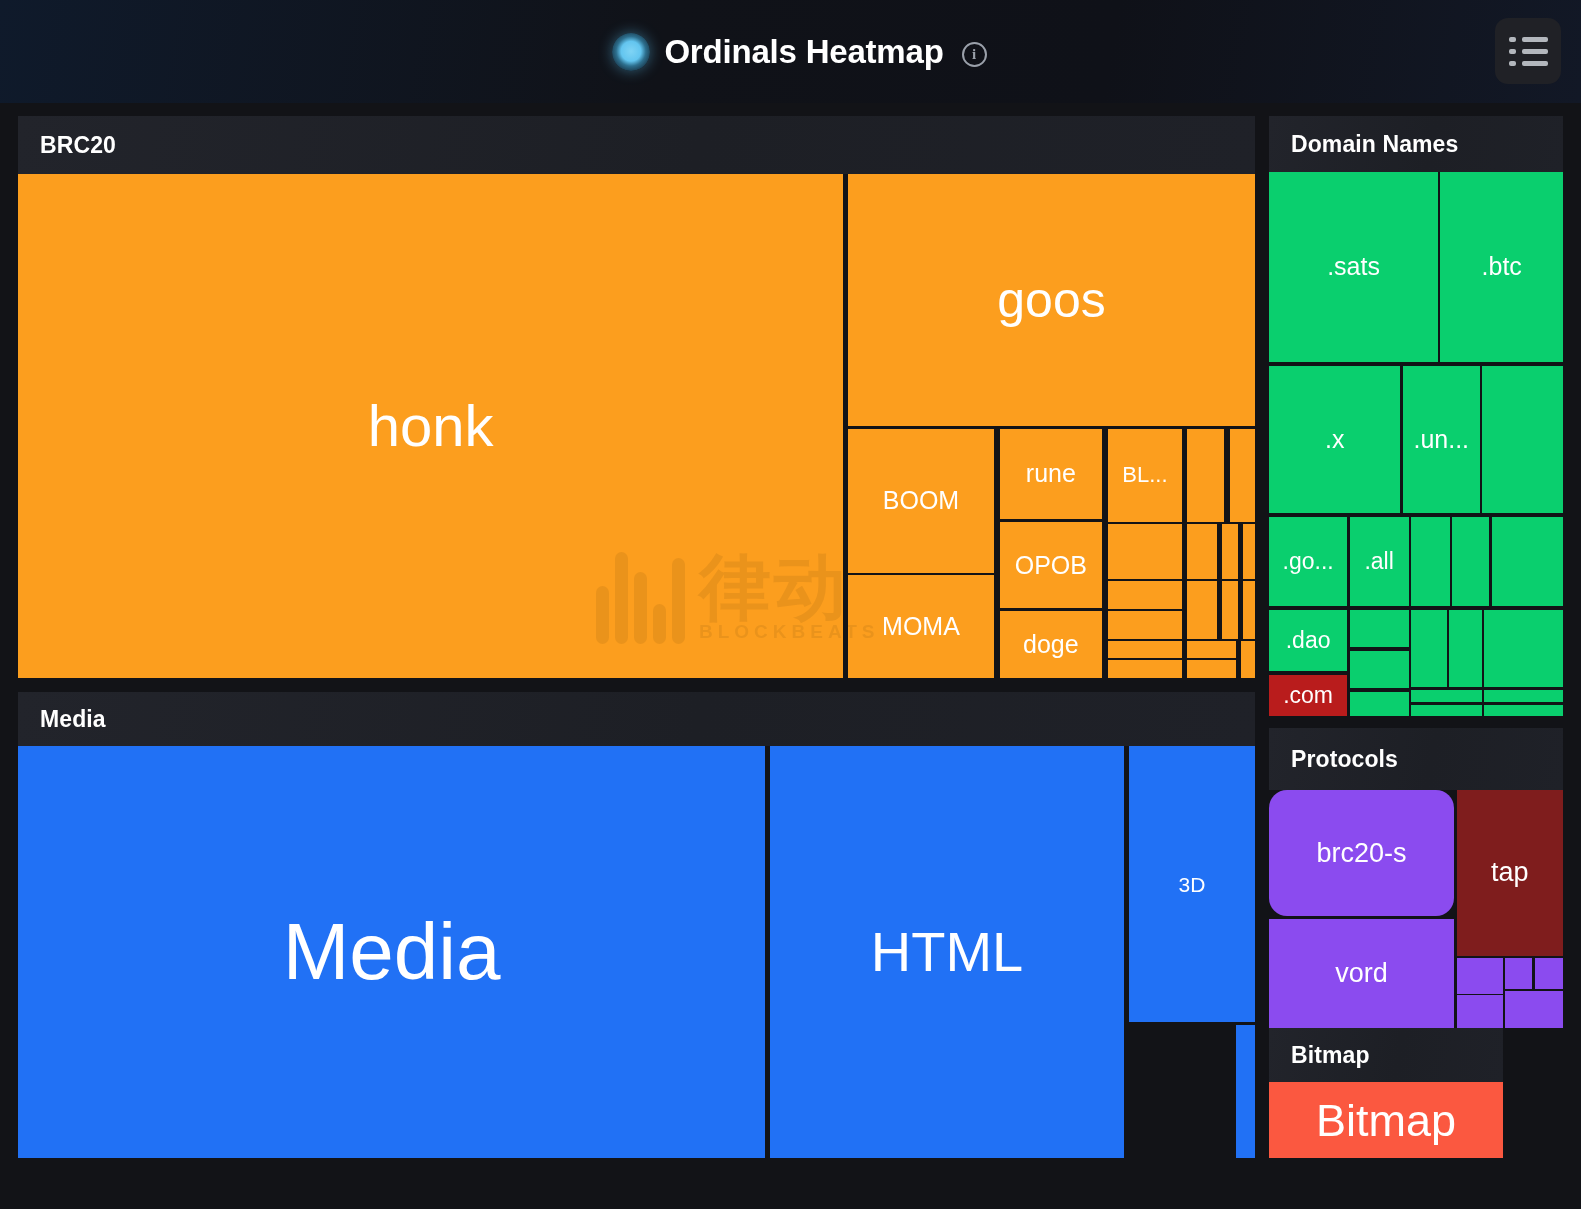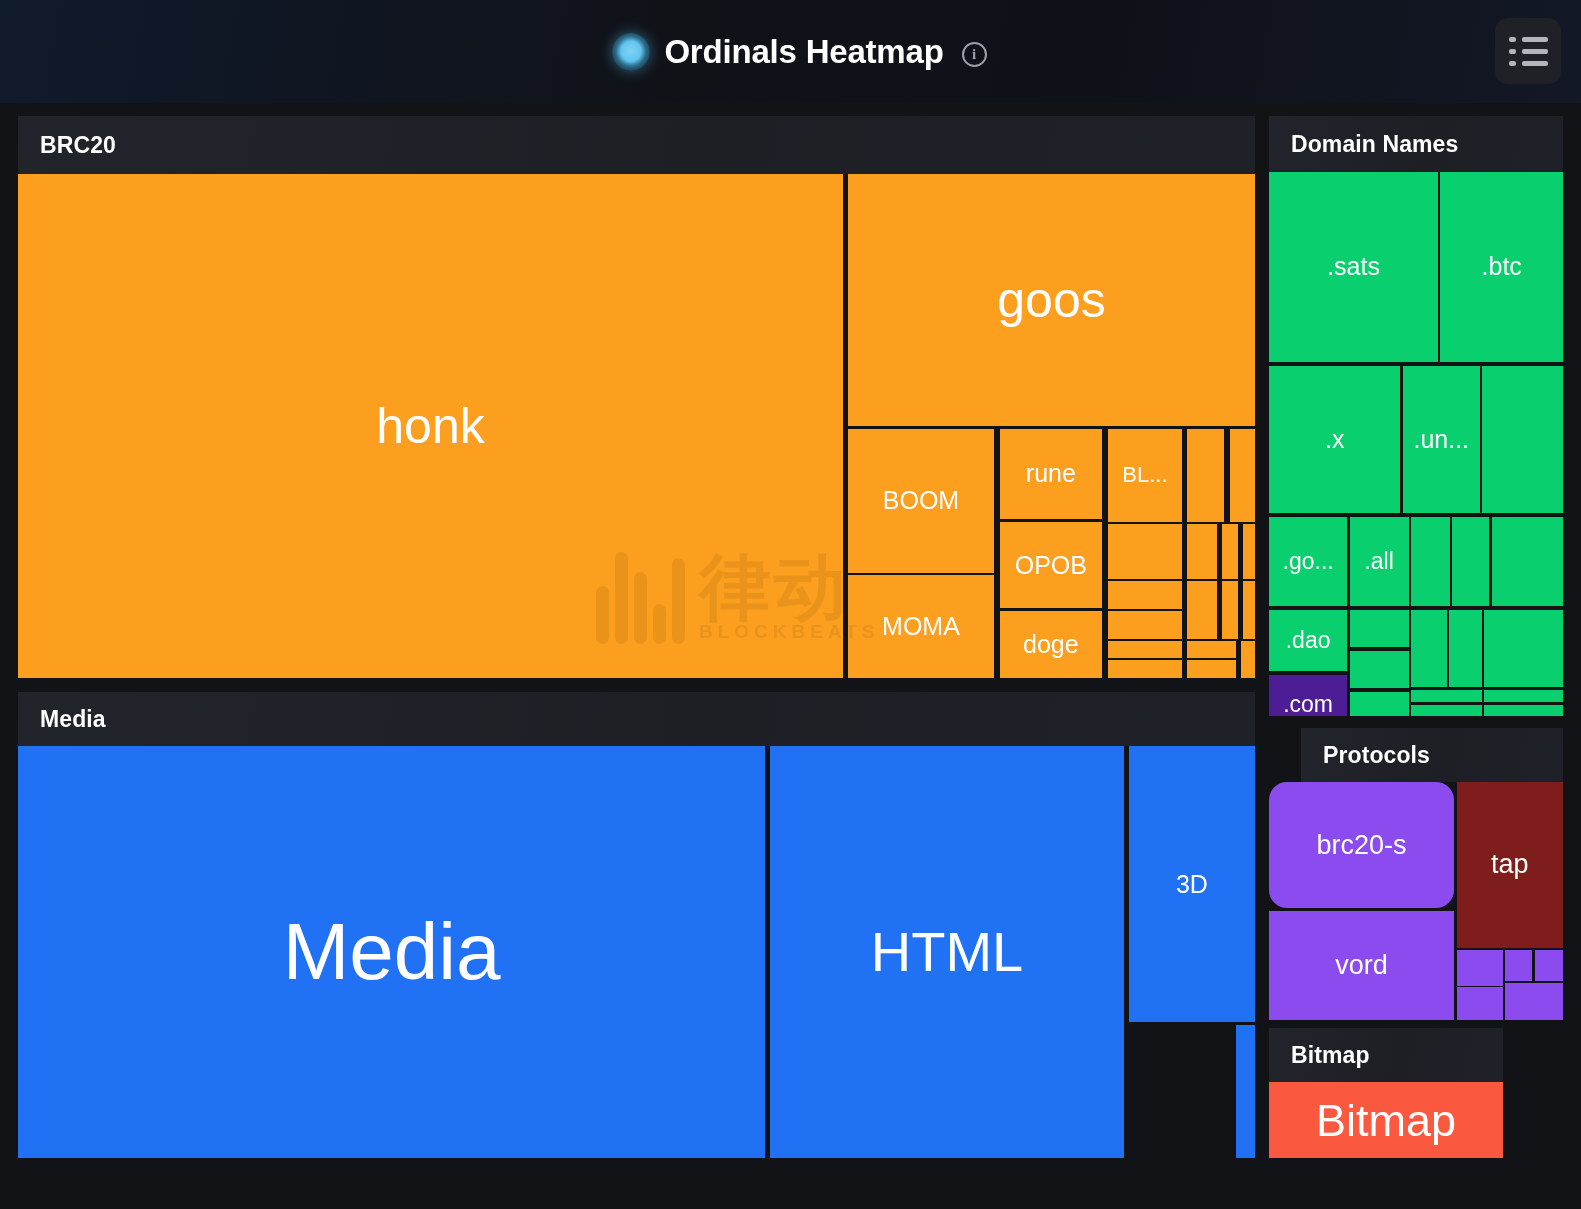--- a/index.html
+++ b/index.html
@@ -114,21 +114,21 @@
         </span>
     </button>
   </div>
 
   <div class="panel" style="left:18px; top:116px; width:1237px; height:562px;">
     <div class="panel-head" style="height:58px;">
       <span class="panel-title">BRC20</span>
     </div>
     <div class="panel-body" style="height:504px;">
         <div class="tile" style="left: 0%; top: 0%; width: 66.7%; height: 100%; background: rgb(252, 158, 30);">
-          <span style="font-size: 50px;">honk</span>
+          <span style="font-size: 58px;">honk</span>
         </div>
         <div class="tile" style="left: 67.1%; top: 0%; width: 32.9%; height: 50%; background: rgb(252, 158, 30);">
           <span style="font-size: 50px;">goos</span>
         </div>
         <div class="tile" style="left: 67.1%; top: 50.6%; width: 11.8%; height: 28.5%; background: rgb(252, 158, 30);">
           <span style="font-size: 25px;">BOOM</span>
         </div>
         <div class="tile" style="left: 67.1%; top: 79.6%; width: 11.8%; height: 20.4%; background: rgb(252, 158, 30);">
           <span style="font-size: 25px;">MOMA</span>
         </div>
@@ -168,21 +168,21 @@
       <span class="panel-title">Media</span>
     </div>
     <div class="panel-body" style="height:412px;">
         <div class="tile" style="left: 0%; top: 0%; width: 60.4%; height: 100%; background: rgb(33, 113, 245);">
           <span style="font-size: 80px;">Media</span>
         </div>
         <div class="tile" style="left: 60.8%; top: 0%; width: 28.6%; height: 100%; background: rgb(33, 113, 245);">
           <span style="font-size: 56px;">HTML</span>
         </div>
         <div class="tile" style="left: 89.8%; top: 0%; width: 10.2%; height: 67%; background: rgb(33, 113, 245);">
-          <span style="font-size: 25px;">3D</span>
+          <span style="font-size: 21px;">3D</span>
         </div>
         <div class="tile" style="left: 98.5%; top: 67.6%; width: 1.5%; height: 32.4%; background: rgb(33, 113, 245);"></div>
       </div>
   </div>
 
   <div class="panel" style="left:1269px; top:116px; width:294px; height:600px;">
     <div class="panel-head" style="height:56px;">
       <span class="panel-title">Domain Names</span>
     </div>
     <div class="panel-body" style="height:544px;">
@@ -204,38 +204,38 @@
         </div>
         <div class="tile" style="left: 27.4%; top: 63.5%; width: 20.1%; height: 16.3%; background: rgb(10, 207, 110);">
           <span style="font-size: 23px;">.all</span>
         </div>
         <div class="tile" style="left: 48.3%; top: 63.5%; width: 13.1%; height: 16.3%; background: rgb(10, 207, 110);"></div>
         <div class="tile" style="left: 62.2%; top: 63.5%; width: 12.7%; height: 16.3%; background: rgb(10, 207, 110);"></div>
         <div class="tile" style="left: 75.7%; top: 63.5%; width: 24.3%; height: 16.3%; background: rgb(10, 207, 110);"></div>
         <div class="tile" style="left: 0%; top: 80.5%; width: 26.6%; height: 11.2%; background: rgb(10, 207, 110);">
           <span style="font-size: 23px;">.dao</span>
         </div>
-        <div class="tile" style="left: 0%; top: 92.5%; width: 26.6%; height: 7.5%; background: #4c1d95; align-items: flex-end;">
+        <div class="tile" style="left: 0%; top: 92.5%; width: 26.6%; height: 7.5%; background: #b91c1c;">
           <span style="font-size: 23px;">.com</span>
         </div>
         <div class="tile" style="left: 27.4%; top: 80.5%; width: 20.1%; height: 6.9%; background: rgb(10, 207, 110);"></div>
         <div class="tile" style="left: 27.4%; top: 88%; width: 20.1%; height: 6.9%; background: rgb(10, 207, 110);"></div>
         <div class="tile" style="left: 27.4%; top: 95.5%; width: 20.1%; height: 4.5%; background: rgb(10, 207, 110);"></div>
         <div class="tile" style="left: 48.3%; top: 80.5%; width: 12.2%; height: 14.1%; background: rgb(10, 207, 110);"></div>
         <div class="tile" style="left: 61.3%; top: 80.5%; width: 11%; height: 14.1%; background: rgb(10, 207, 110);"></div>
         <div class="tile" style="left: 73.1%; top: 80.5%; width: 26.9%; height: 14.1%; background: rgb(10, 207, 110);"></div>
         <div class="tile" style="left: 48.3%; top: 95.3%; width: 24%; height: 2.1%; background: rgb(10, 207, 110);"></div>
         <div class="tile" style="left: 73.1%; top: 95.3%; width: 26.9%; height: 2.1%; background: rgb(10, 207, 110);"></div>
         <div class="tile" style="left: 48.3%; top: 98%; width: 24%; height: 2%; background: rgb(10, 207, 110);"></div>
         <div class="tile" style="left: 73.1%; top: 98%; width: 26.9%; height: 2%; background: rgb(10, 207, 110);"></div>
       </div>
   </div>
 
   <div class="panel" style="left:1269px; top:728px; width:294px; height:292px;">
-    <div class="panel-head" style="height:54px;margin-left:32px;">
+    <div class="panel-head" style="height:62px;">
       <span class="panel-title">Protocols</span>
     </div>
     <div class="panel-body" style="height:238px;">
         <div class="tile" style="left: 0%; top: 0%; width: 62.9%; height: 53%; background: rgb(139, 75, 239); border-radius: 18px;">
           <span style="font-size: 27px;">brc20-s</span>
         </div>
         <div class="tile" style="left: 0%; top: 54.2%; width: 62.9%; height: 45.8%; background: rgb(139, 75, 239);">
           <span style="font-size: 27px;">vord</span>
         </div>
         <div class="tile" style="left: 63.8%; top: 0%; width: 36.2%; height: 69.6%; background: #7f1d1d;">

